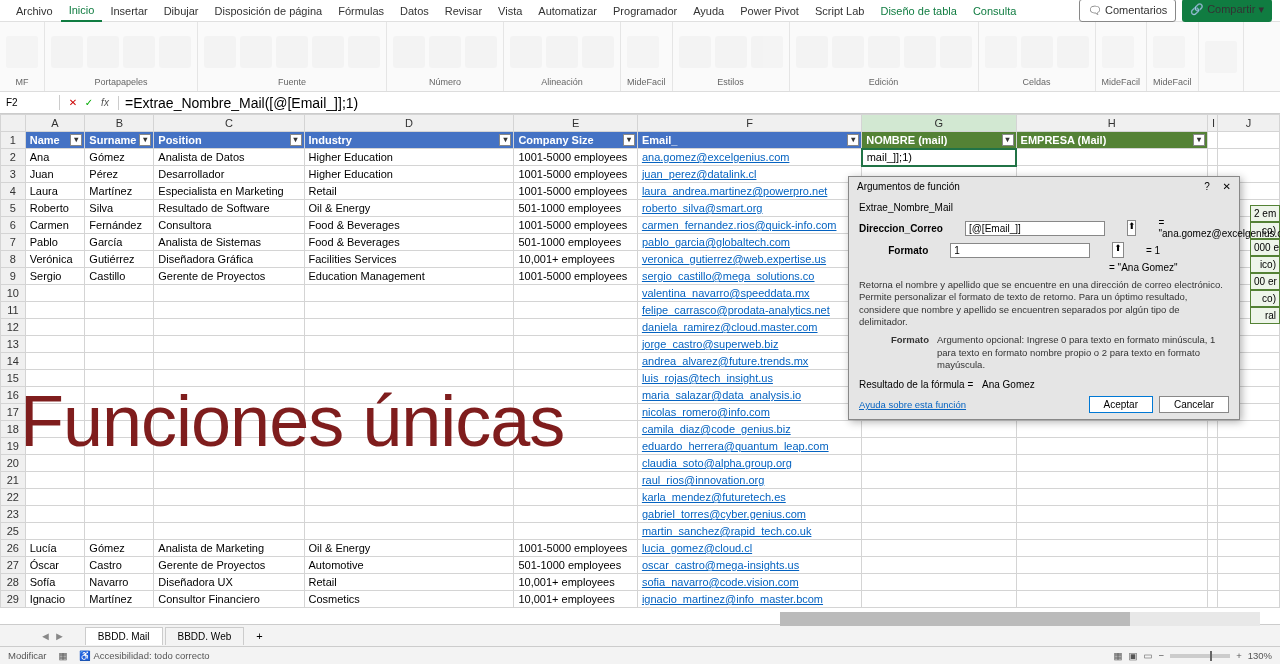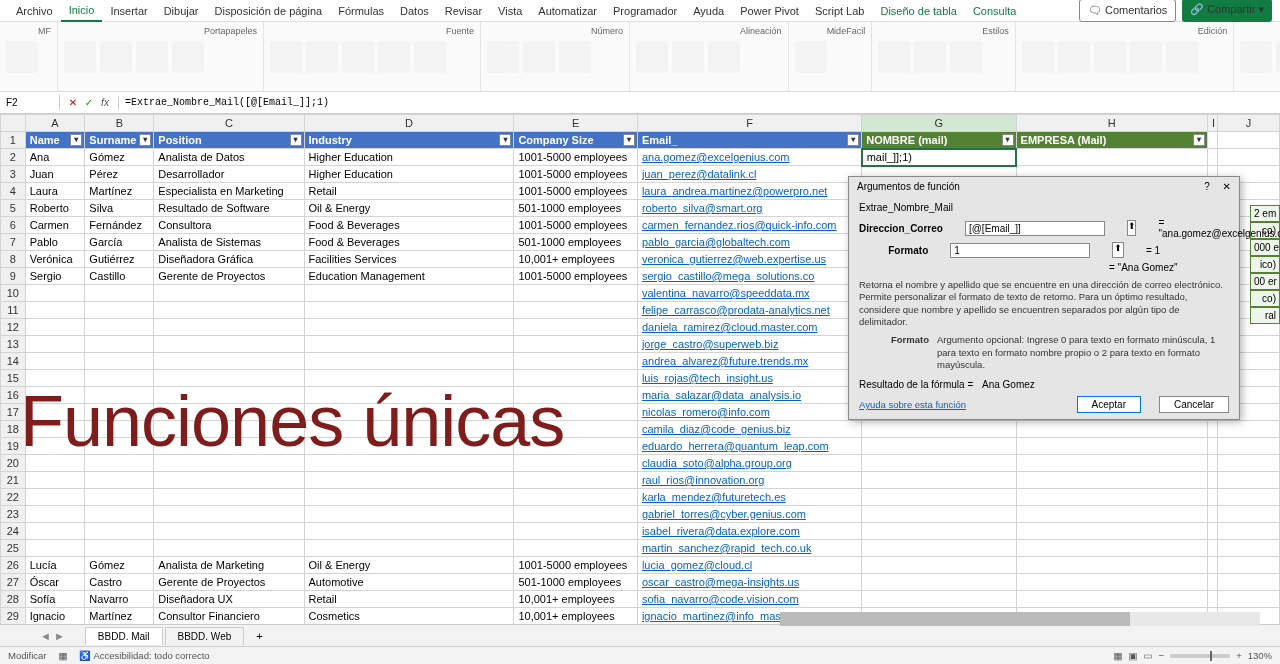--- a/index.html
+++ b/index.html
@@ -7,31 +7,31 @@
 
 .menu-bar { height: 22px; display: flex; align-items: center; padding-left: 8px; border-bottom: 1px solid #e0e0e0; }
 .menu-bar span { padding: 4px 8px; color: #333; cursor: pointer; }
 .menu-bar .active { background: #fff; border-bottom: 2px solid #107c41; color: #107c41; }
 .menu-bar .green { color: #107c41; }
 .menu-right { margin-left: auto; display: flex; gap: 6px; padding-right: 8px; }
 .btn-outline { border: 1px solid #888; border-radius: 3px; padding: 2px 8px; background: #fff; }
 .btn-share { background: #107c41; color: #fff; border-radius: 3px; padding: 2px 10px; }
 
 .ribbon { height: 70px; background: #fafafa; border-bottom: 1px solid #ddd; display: flex; }
-.ribbon-group { border-right: 1px solid #e5e5e5; padding: 4px 6px; display: flex; flex-direction: row; justify-content: space-between; }
+.ribbon-group { border-right: 1px solid #e5e5e5; padding: 4px 6px; display: flex; flex-direction: column; justify-content: space-between; }
 .ribbon-label { text-align: center; font-size: 9px; color: #666; }
 .ribbon-icons { display: flex; gap: 4px; align-items: center; flex: 1; }
 .rb-big { width: 32px; height: 32px; background: #eee; border-radius: 3px; }
 .greyed { opacity: 0.5; }
 
 .formula-bar { height: 22px; display: flex; align-items: center; border-bottom: 1px solid #ccc; }
 .name-box { width: 60px; border-right: 1px solid #ccc; padding: 2px 6px; font-size: 10px; }
 .fx-btns { display: flex; gap: 2px; padding: 0 6px; border-right: 1px solid #ccc; }
 .fx-btn { width: 14px; height: 14px; display: flex; align-items: center; justify-content: center; font-size: 10px; color: #555; }
-.formula-input { flex: 1; padding: 2px 6px; font-family: Liberation Mono, monospace; font-size: 10px; }
+.formula-input { flex: 1; padding: 2px 6px; font-family: Liberation Sans, sans-serif; font-size: 14px; }
 
 .sheet { position: absolute; top: 114px; left: 0; right: 0; bottom: 40px; overflow: hidden; }
 table { border-collapse: collapse; width: 100%; table-layout: fixed; }
 th, td { border: 1px solid #d4d4d4; height: 17px; padding: 1px 4px; font-size: 11px; white-space: nowrap; overflow: hidden; text-align: left; }
 .col-hdr th { background: #f0f0f0; text-align: center; font-weight: normal; color: #333; }
 .row-hdr { background: #f0f0f0; text-align: center !important; width: 24px; color: #333; }
 .filter-arrow { position: absolute; right: 2px; top: 2px; width: 12px; height: 12px; background: #fff; border: 1px solid #888; font-size: 8px; text-align: center; line-height: 10px; color: #333; }
 .link { color: #0563c1; text-decoration: underline; }
 .sel-cell { border: 2px solid #217346 !important; }
 .sel-colhdr { background: #d2e8d2 !important; }
@@ -517,33 +517,20 @@
           <td></td>
           <td></td>
           <td></td>
           <td><span class="link">gabriel_torres@cyber.genius.com</span></td>
           <td></td>
           <td></td>
           <td></td>
           <td></td>
         </tr>
         <tr>
-          <td class="row-hdr">24</td>
-          <td></td>
-          <td></td>
-          <td></td>
-          <td></td>
-          <td></td>
-          <td><span class="link">isabel_rivera@data.explore.com</span></td>
-          <td></td>
-          <td></td>
-          <td></td>
-          <td></td>
-        </tr>
-        <tr>
           <td class="row-hdr">25</td>
           <td></td>
           <td></td>
           <td></td>
           <td></td>
           <td></td>
           <td><span class="link">martin_sanchez@rapid_tech.co.uk</span></td>
           <td></td>
           <td></td>
           <td></td>
@@ -644,21 +631,21 @@
     <div class="dlg-desc" style="display:flex;gap:8px">
       <b style="width:70px;text-align:right">Formato</b>
       <span style="flex:1">Argumento opcional: Ingrese 0 para texto en formato minúscula, 1 para texto en formato nombre propio o 2 para texto en formato mayúscula.</span>
     </div>
     <div style="margin-top:8px">
       <span>Resultado de la fórmula =</span>
       <span style="margin-left:6px">Ana Gomez</span>
     </div>
     <div style="display:flex;justify-content:space-between;align-items:center;margin-top:6px">
       <a class="dlg-link">Ayuda sobre esta función</a>
-      <div style="display:flex;gap:18px">
+      <div style="display:flex;gap:6px">
         <button class="dlg-btn primary">Aceptar</button>
         <button class="dlg-btn">Cancelar</button>
       </div>
     </div>
   </div>
 </div>
 
 <div class="tabs">
   <span style="margin-right:20px;color:#888">◄ ►</span>
   <div class="tab">BBDD. Mail</div>

